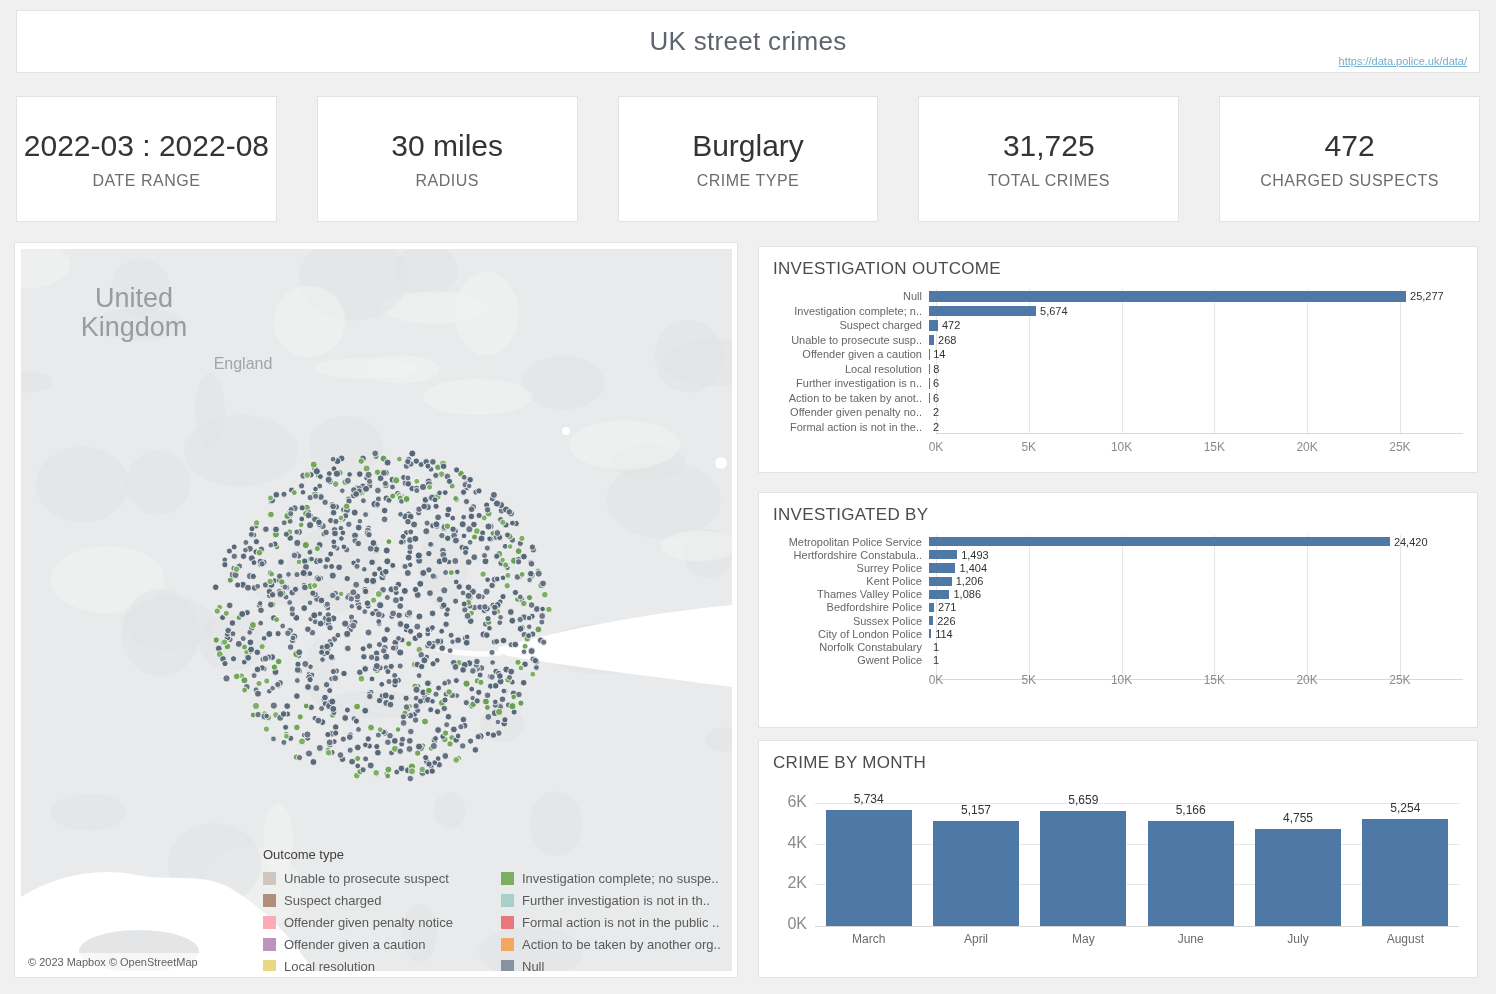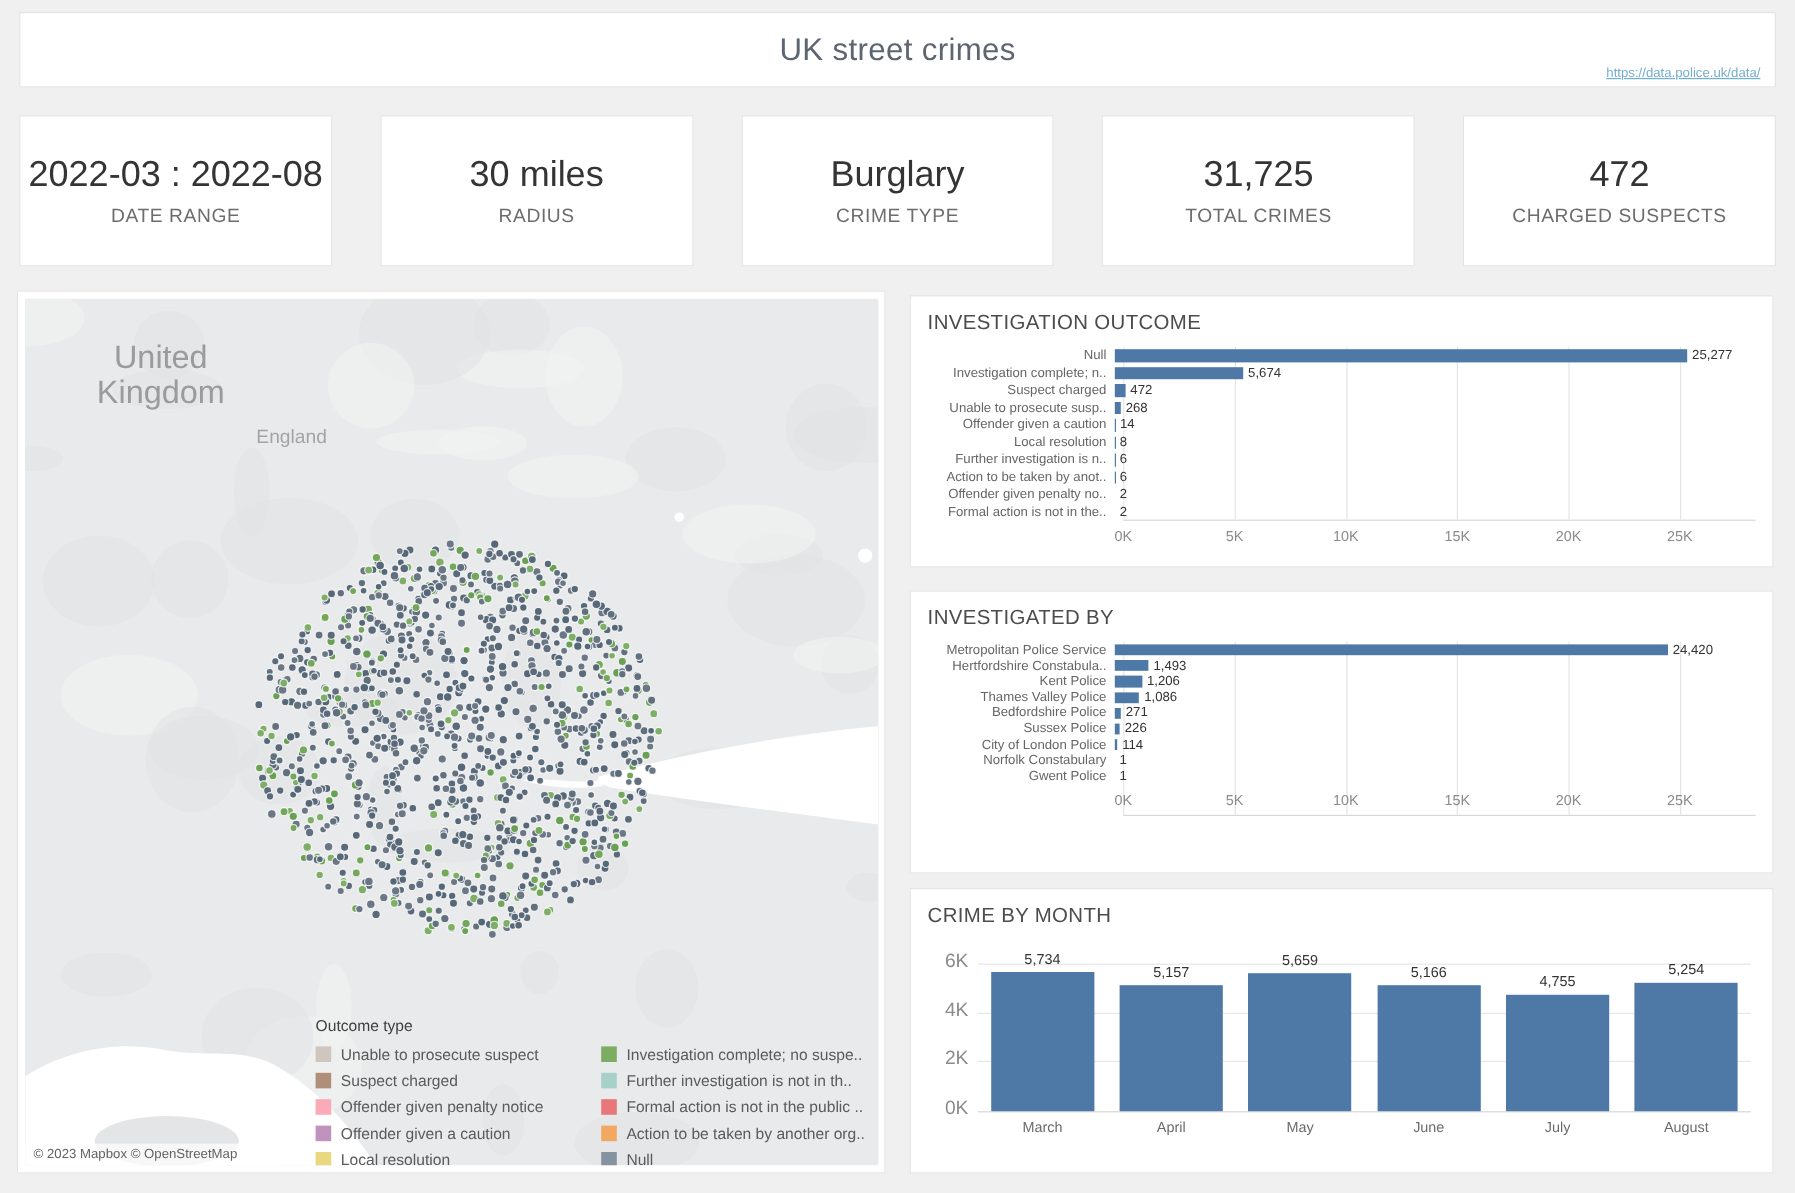--- a/index.html
+++ b/index.html
@@ -1470,20 +1470,27 @@
             </div>
           </div>
           <div class="hbar-row" style="height: 13.1818px;">
             <div class="hbar-label">Hertfordshire Constabula..</div>
             <div class="hbar-track">
               <div class="hbar-bar" style="width: 5.25704%; height: 9.18182px; background: rgb(78, 121, 167);"></div>
               <span class="hbar-val">1,493</span>
             </div>
           </div>
           <div class="hbar-row" style="height: 13.1818px;">
+            <div class="hbar-label">Surrey Police</div>
+            <div class="hbar-track">
+              <div class="hbar-bar" style="width: 4.94366%; height: 9.18182px; background: rgb(78, 121, 167);"></div>
+              <span class="hbar-val">1,404</span>
+            </div>
+          </div>
+          <div class="hbar-row" style="height: 13.1818px;">
             <div class="hbar-label">Kent Police</div>
             <div class="hbar-track">
               <div class="hbar-bar" style="width: 4.24648%; height: 9.18182px; background: rgb(78, 121, 167);"></div>
               <span class="hbar-val">1,206</span>
             </div>
           </div>
           <div class="hbar-row" style="height: 13.1818px;">
             <div class="hbar-label">Thames Valley Police</div>
             <div class="hbar-track">
               <div class="hbar-bar" style="width: 3.82394%; height: 9.18182px; background: rgb(78, 121, 167);"></div>

